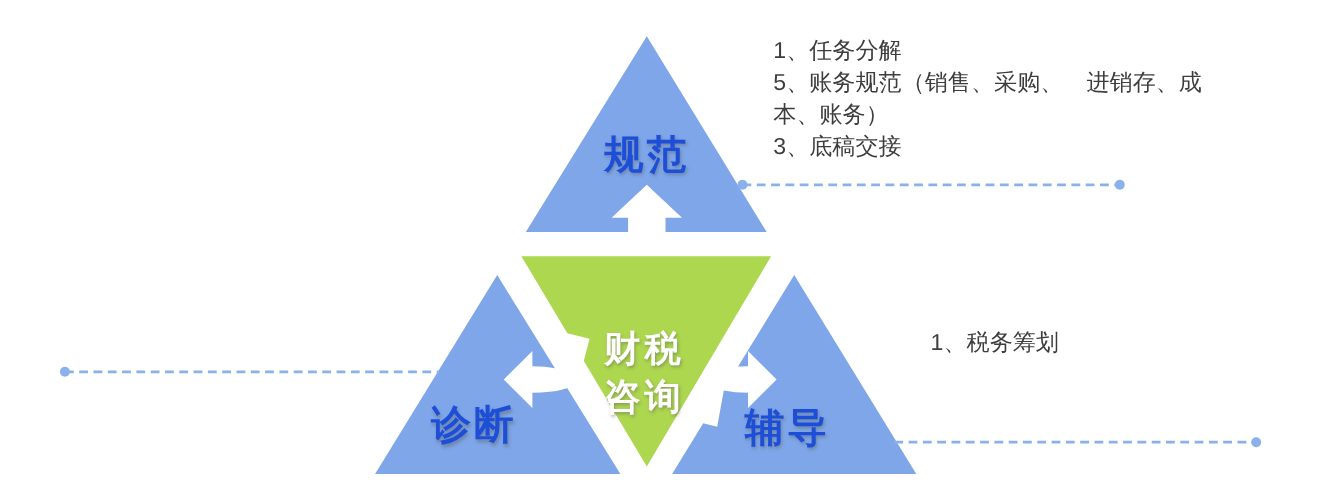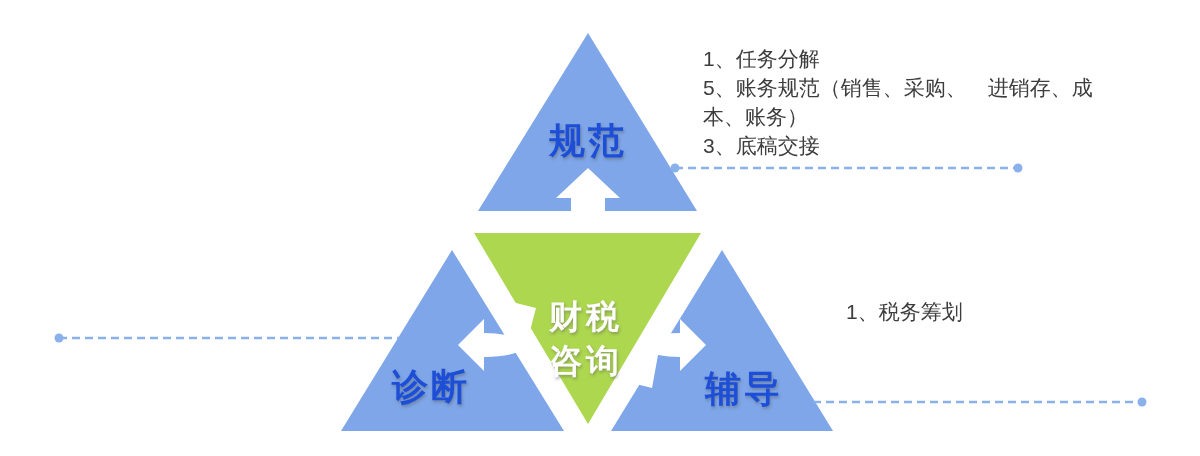--- a/index.html
+++ b/index.html
@@ -69,28 +69,28 @@
 
     <line x1="59" y1="338" x2="399" y2="338" stroke-width="2.5" stroke-dasharray="8 5" stroke="#8AB1EA"></line>
     <circle cx="59" cy="338" r="4.5" fill="#8AB1EA"></circle>
 
     <line x1="813" y1="402" x2="1142" y2="402" stroke-width="2.5" stroke-dasharray="8 5" stroke="#8AB1EA"></line>
     <circle cx="1142" cy="402" r="4.5" fill="#8AB1EA"></circle>
   </svg>
 
   <div class="tri-label" style="left:588px; top:141px;">规范</div>
   <div class="tri-label" style="left:431px; top:387px;">诊断</div>
-  <div class="tri-label" style="left:744px; top:389px;">辅导</div>
+  <div class="tri-label" style="left:716px; top:389px;">辅导</div>
 
   <div class="center-label" style="left:586px; top:311px;">
     <div>财税</div>
     <div>咨询</div>
   </div>
 
-  <div class="note" style="left:703px; top:44px;">
+  <div class="note" style="left:703px; top:32px;">
     <div>1、任务分解</div>
     <div>5、账务规范（销售、采购、　进销存、成</div>
     <div>本、账务）</div>
     <div>3、底稿交接</div>
   </div>
 
 
   <div class="note" style="left:846px; top:297px;">
     <div>1、税务筹划</div>
   </div>

